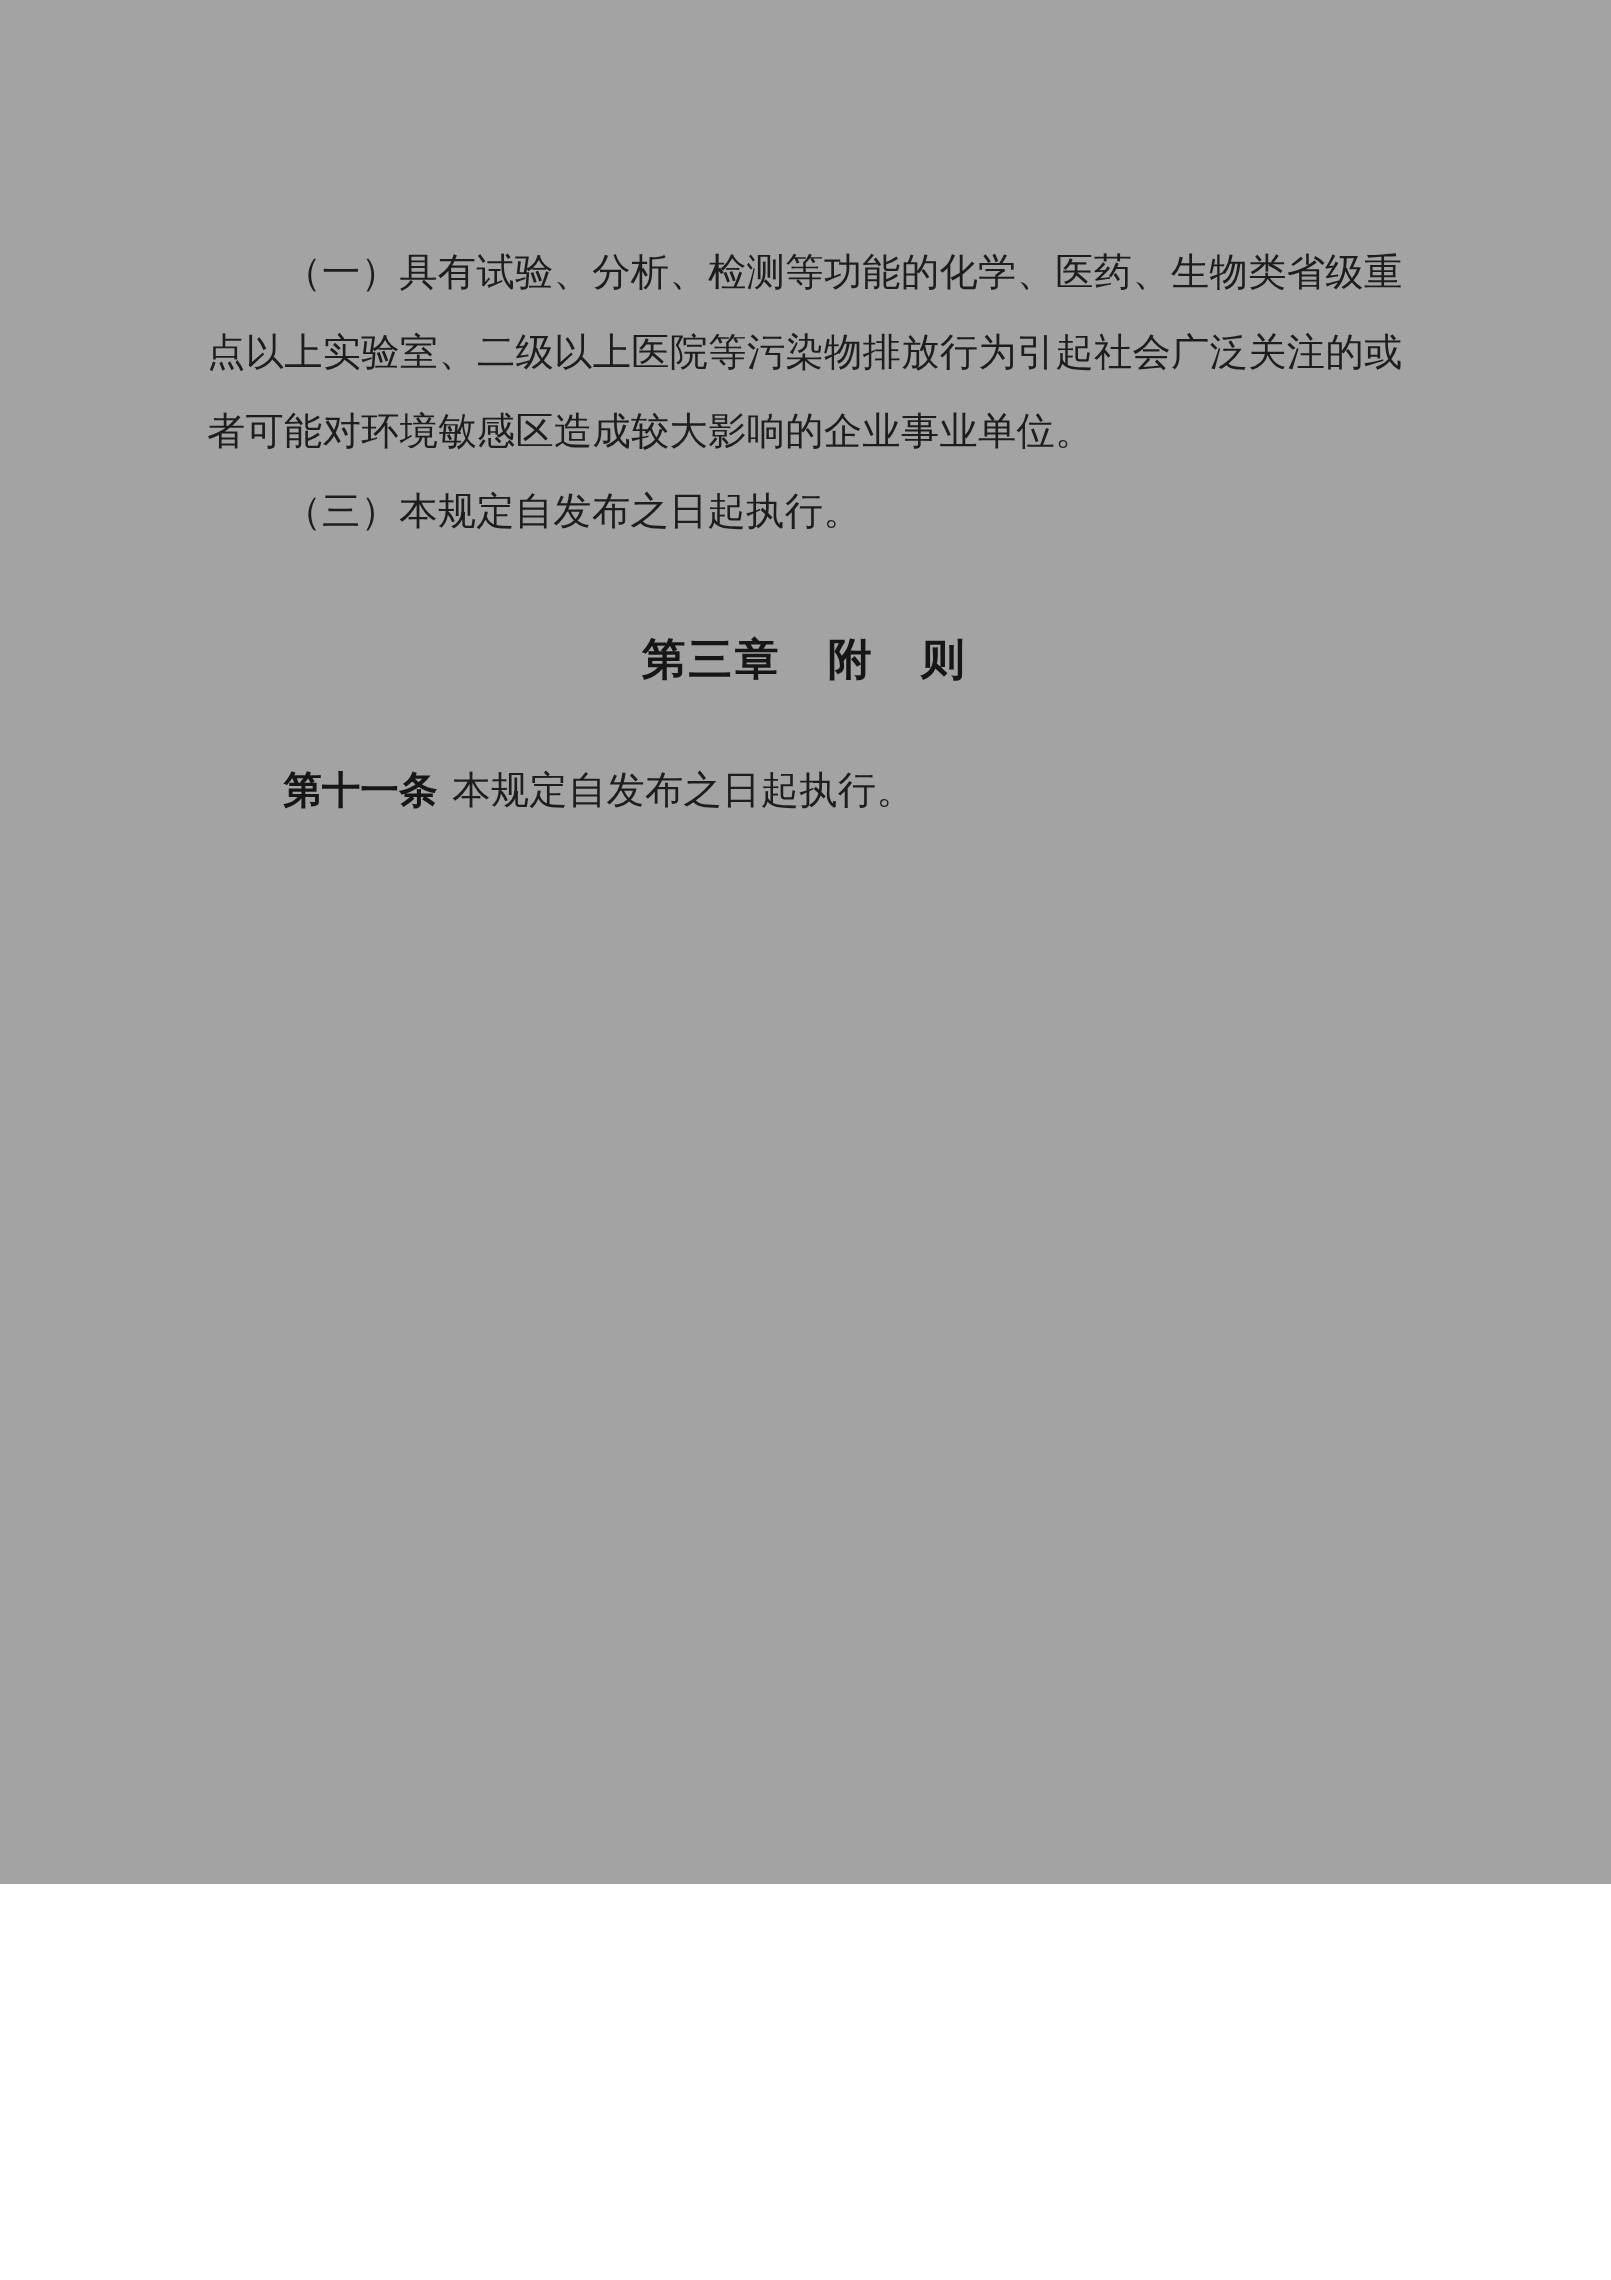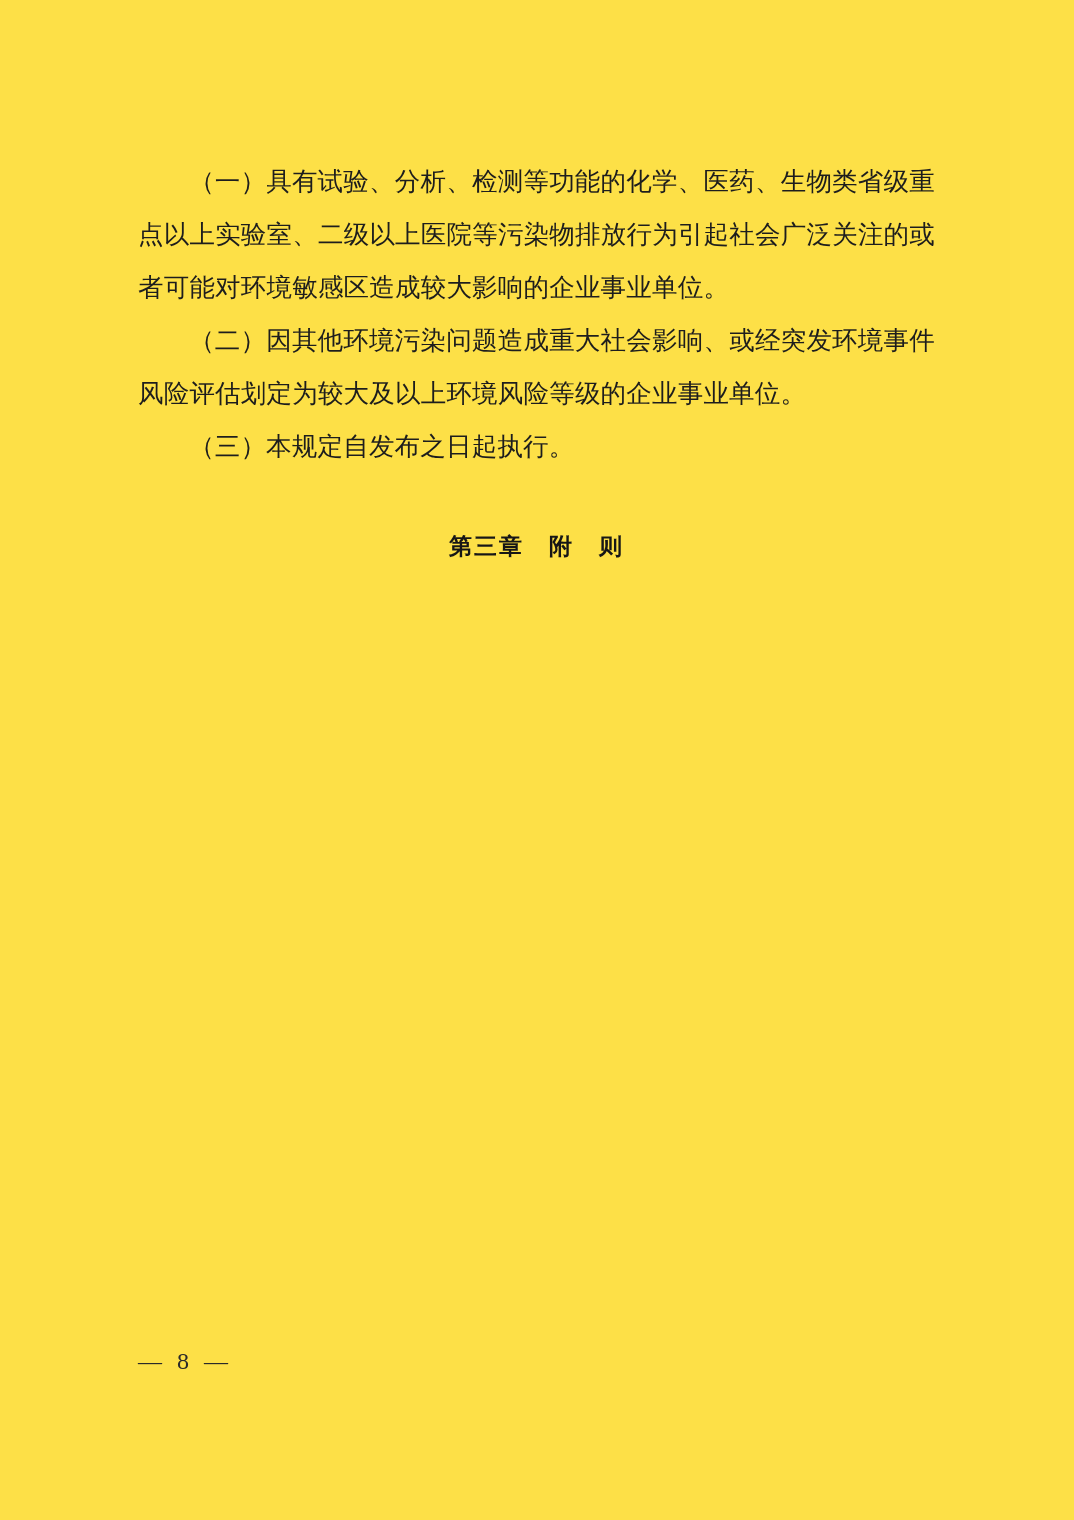--- a/index.html
+++ b/index.html
@@ -3,22 +3,22 @@
 <meta charset="utf-8">
 <style>
   html, body {
     margin: 0;
     padding: 0;
     background: #ffffff;
   }
   .page {
     position: relative;
     width: 1074px;
-    height: 1520px;
-    background: #fde047;
+    height: 1256px;
+    background: #a3a3a3;
     color: #1d1d1d;
     overflow: hidden;
     font-family: "Liberation Serif", "DejaVu Serif", serif;
     text-decoration: underline;
   }
   .content {
     position: absolute;
     top: 0;
     left: 0;
     right: 0;
@@ -27,21 +27,21 @@
     line-height: 53px;
     text-align: justify;
     letter-spacing: 0.2px;
   }
   .para {
     margin: 0;
     text-indent: 2em;
   }
   .chapter-heading {
     margin: 47px 0 33px 0;
-    font-size: 23px;
+    font-size: 29px;
     line-height: 53px;
     font-weight: bold;
     text-align: center;
     text-indent: 0;
     font-family: "Liberation Sans", "DejaVu Sans", sans-serif;
     letter-spacing: 2px;
     color: #161616;
   }
   .article .term {
     font-weight: bold;
@@ -63,27 +63,27 @@
 </style>
 </head>
 <body>
 
 <div class="page">
 
   <main class="content">
 
     <p class="para">（一）具有试验、分析、检测等功能的化学、医药、生物类省级重点以上实验室、二级以上医院等污染物排放行为引起社会广泛关注的或者可能对环境敏感区造成较大影响的企业事业单位。</p>
 
-    <p class="para">（二）因其他环境污染问题造成重大社会影响、或经突发环境事件风险评估划定为较大及以上环境风险等级的企业事业单位。</p>
 
     <p class="para">（三）本规定自发布之日起执行。</p>
 
     <h2 class="chapter-heading">第三章　附　则</h2>
 
 
+    <p class="para article"><span class="term">第十一条</span><span>本规定自发布之日起执行。</span></p>
 
   </main>
 
   <footer class="page-footer">
     <span>— 8 —</span>
   </footer>
 
 </div>
 
 </body></html>

